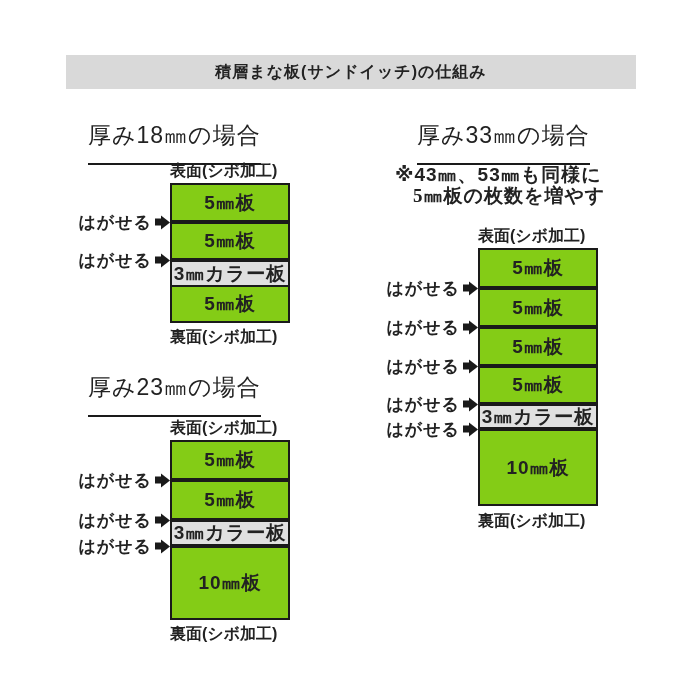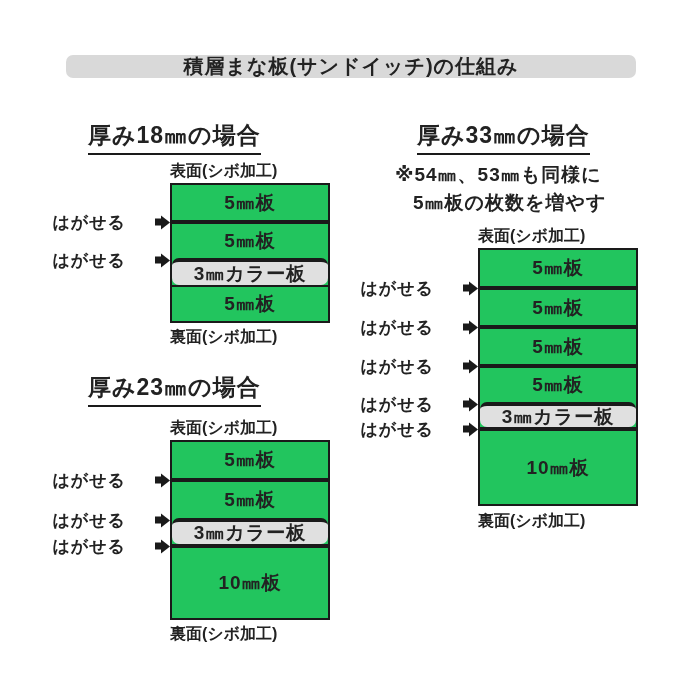--- a/index.html
+++ b/index.html
@@ -13,58 +13,57 @@
   html,body{width:700px;height:700px;}
   body{
     position:relative;
     background:var(--page-bg);
     font-family:"Liberation Sans","DejaVu Sans",sans-serif;
     color:var(--text-color);
     overflow:hidden;
   }
   .abs{position:absolute;}
   .title-bar{
-    left:66px;top:55px;width:570px;height:23px;
+    left:66px;top:55px;width:570px;height:34px;
     background:var(--title-bar-bg);
     display:flex;align-items:center;justify-content:center;
-    font-size:20px;font-weight:700;letter-spacing:1px;border-radius:7px;
+    font-size:16px;font-weight:700;letter-spacing:1px;
   }
   .section-heading{
-    font-size:23px;font-weight:700;letter-spacing:1px;
+    font-size:23px;font-weight:400;letter-spacing:1px;
     border-bottom:2px solid var(--line-color);
-    padding-bottom:2px;
+    padding-bottom:12px;
     white-space:nowrap;
   }
   .note-line{
     font-size:19px;font-weight:600;letter-spacing:1px;white-space:nowrap;
   }
   .surface-label{
     width:140px;
     font-size:16px;font-weight:600;white-space:nowrap;
   }
   .stack{
-    width:160px;
+    width:120px;
     border:2px solid var(--line-color);
     display:flex;flex-direction:column;
-    background:#22c55e;
+    background:#84cc16;
   }
   .layer{
     display:flex;align-items:center;justify-content:center;
     font-size:19px;font-weight:600;letter-spacing:1px;
     flex:0 0 auto;
   }
   .layer.peel{border-top:4px solid var(--line-color);}
   .layer.thin{border-top:2px solid var(--line-color);}
-  .layer.color-layer{background:var(--color-layer-bg);border-radius:7px;}
+  .layer.color-layer{background:var(--color-layer-bg);}
   .layer.grow{flex:1 1 auto;}
   .peel-row{
     display:flex;align-items:center;
     transform:translateY(-50%);
     white-space:nowrap;
-    gap:26px;
   }
   .peel-text{font-size:17px;font-weight:700;letter-spacing:1px;}
   .peel-arrow{display:flex;align-items:center;margin-left:3px;}
   .peel-arrow .shaft{width:6px;height:7px;background:var(--line-color);}
   .peel-arrow .head{
     width:0;height:0;
     border-left:9px solid var(--line-color);
     border-top:7px solid transparent;
     border-bottom:7px solid transparent;
   }
@@ -150,22 +149,22 @@
 <div class="abs peel-row" style="top:546px;right:530px;">
   <span class="peel-text">はがせる</span>
   <span class="peel-arrow">
       <span class="shaft"></span>
       <span class="head"></span>
     </span>
 </div>
 
 <div class="abs section-heading" style="left:417px;top:120px;">厚み33㎜の場合</div>
 
-<div class="abs note-line" style="left:395px;top:162px;">※54㎜、53㎜も同様に</div>
-<div class="abs note-line" style="left:413px;top:190px;">5㎜板の枚数を増やす</div>
+<div class="abs note-line" style="left:395px;top:162px;">※43㎜、53㎜も同様に</div>
+<div class="abs note-line" style="left:413px;top:183px;font-family:Liberation Serif, serif;">5㎜板の枚数を増やす</div>
 
 <div class="abs surface-label" style="left:478px;top:226px;">表面(シボ加工)</div>
 
 <div class="abs stack" style="left:478px;top:248px;height:258px;">
   <div class="layer" style="height:36px;">
       <span>5㎜板</span>
     </div>
   <div class="layer peel" style="height:39px;">
       <span>5㎜板</span>
     </div>

